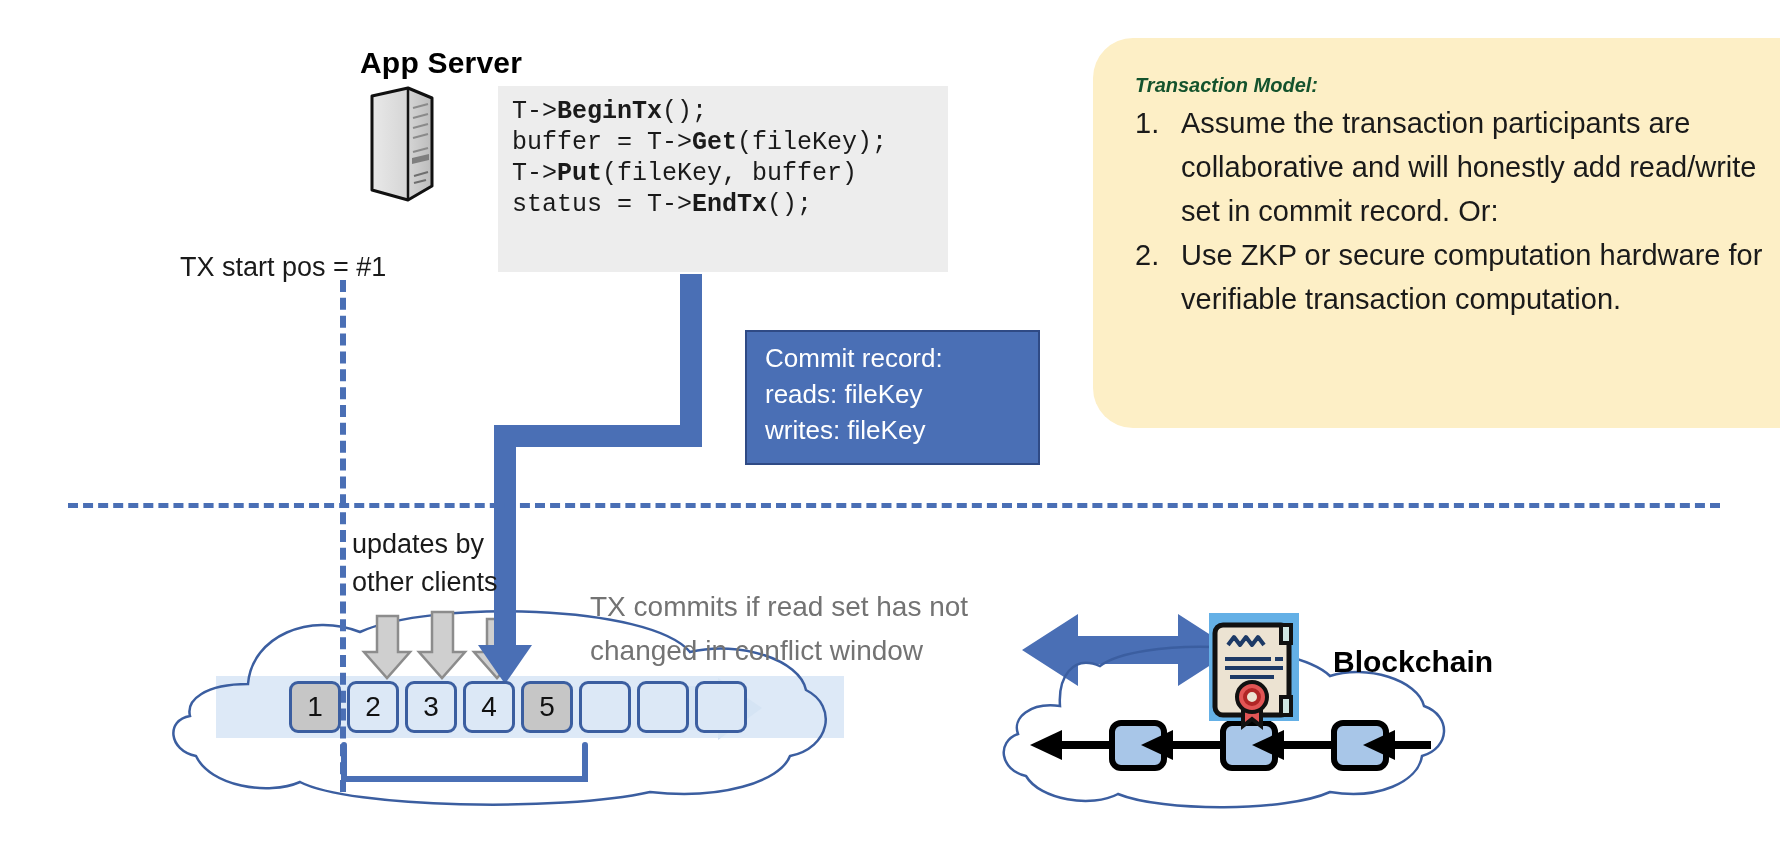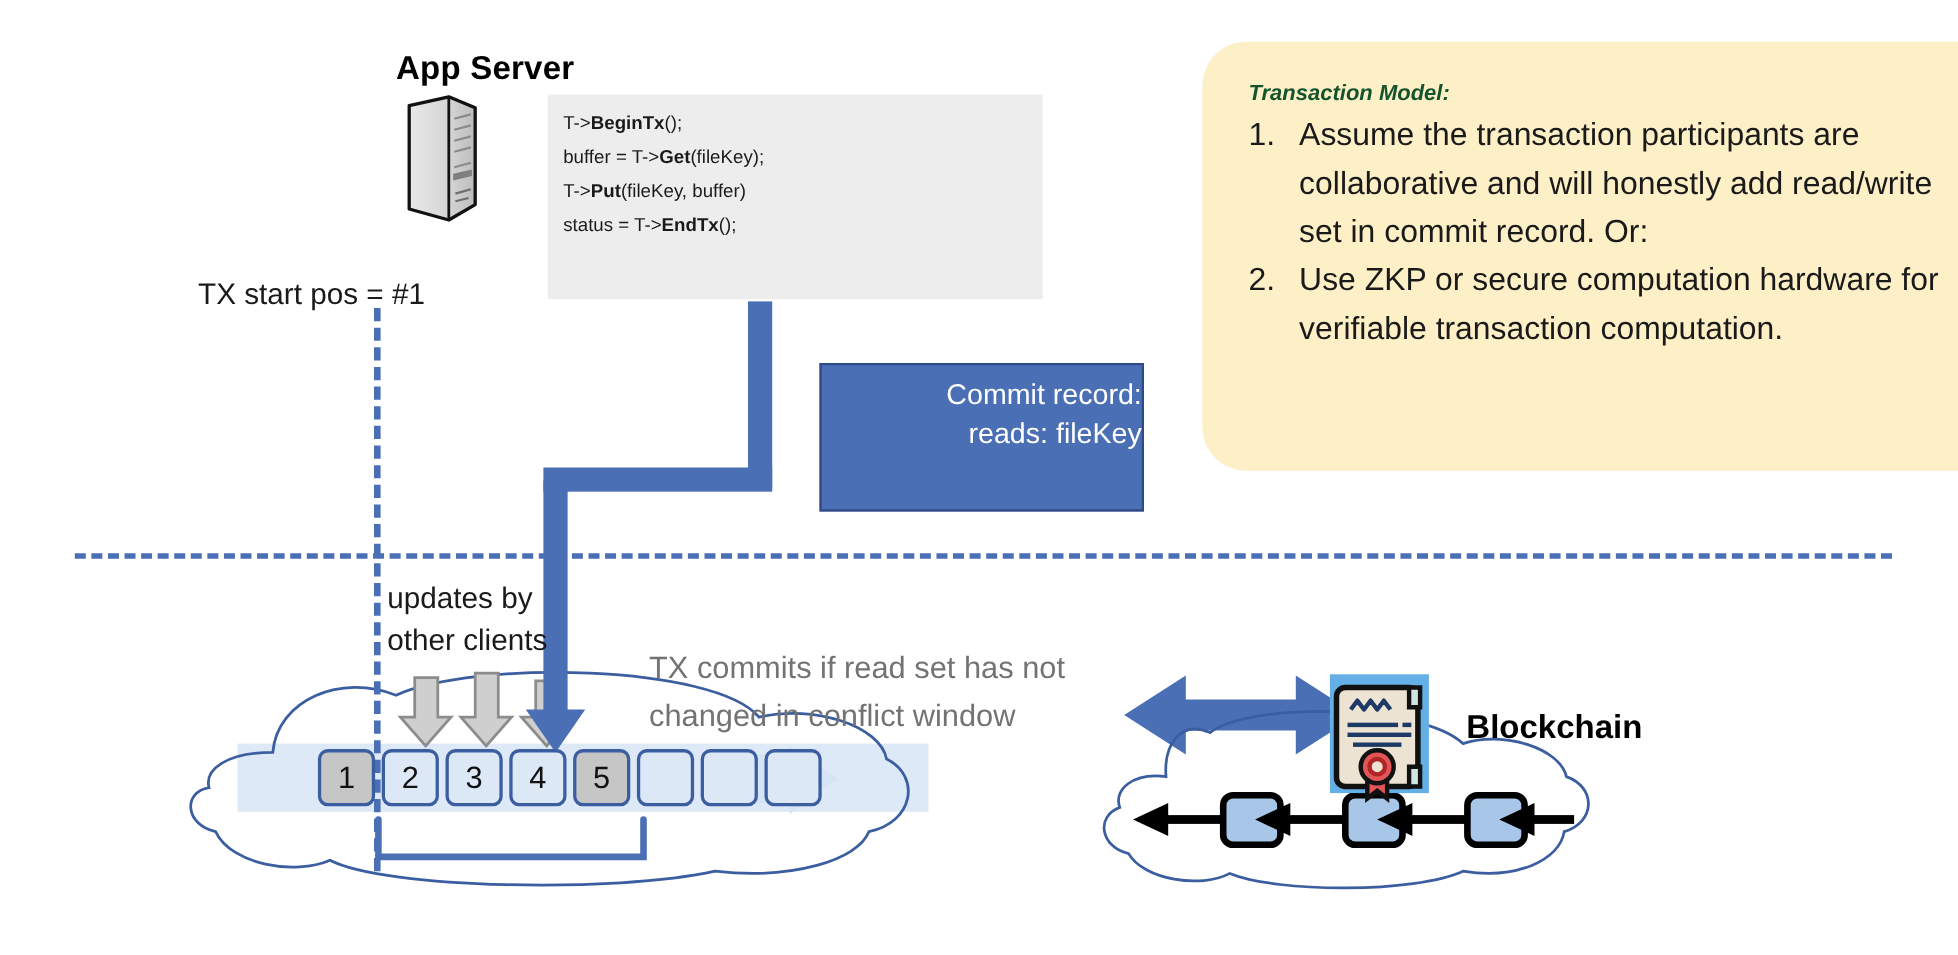--- a/index.html
+++ b/index.html
@@ -21,31 +21,30 @@
   }
 
   
   #code-box{
     left:498px; top:86px; width:450px; height:186px;
     background:#ededed;
     padding:10px 0 0 14px;
     box-sizing:border-box;
   }
   #code-box .line{
-    font-size:17px; color:#1a1a1a; line-height:31px; white-space:pre;
+    font-size:25px; color:#1a1a1a; line-height:31px; white-space:pre;font-family:Liberation Mono, monospace;
   }
   #code-box .line b{font-weight:bold;}
 
   
   #commit-record{
     left:745px; top:330px; width:295px; height:135px;
     background:#4a6fb5; border:2px solid #2f4a85;
     box-sizing:border-box;
     padding:8px 0 0 18px;
-    text-align:right;
   }
   #commit-record .line{
     font-size:26px; color:#ffffff; line-height:36px; white-space:pre;
   }
 
   
   #transaction-model{
     left:1093px; top:38px; width:725px; height:390px;
     background:#fdefc6; border-radius:40px;
     box-sizing:border-box;
@@ -229,20 +228,21 @@
   <div class="abs" id="code-box">
     <div class="line">T-&gt;<b>BeginTx</b>();</div>
     <div class="line">buffer = T-&gt;<b>Get</b>(fileKey);</div>
     <div class="line">T-&gt;<b>Put</b>(fileKey, buffer)</div>
     <div class="line">status = T-&gt;<b>EndTx</b>();</div>
   </div>
 
   <div class="abs" id="commit-record">
     <div class="line">Commit record:</div>
     <div class="line">reads: fileKey</div>
+    <div class="line">writes: fileKey</div>
   </div>
 
   <div class="abs" id="transaction-model">
     <div class="tm-title">Transaction Model:</div>
     <ol>
       <li>
         <span class="num">1.</span>
         <span class="txt">Assume the transaction participants are collaborative and will honestly add read/write set in commit record.  Or:</span>
       </li>
       <li>

